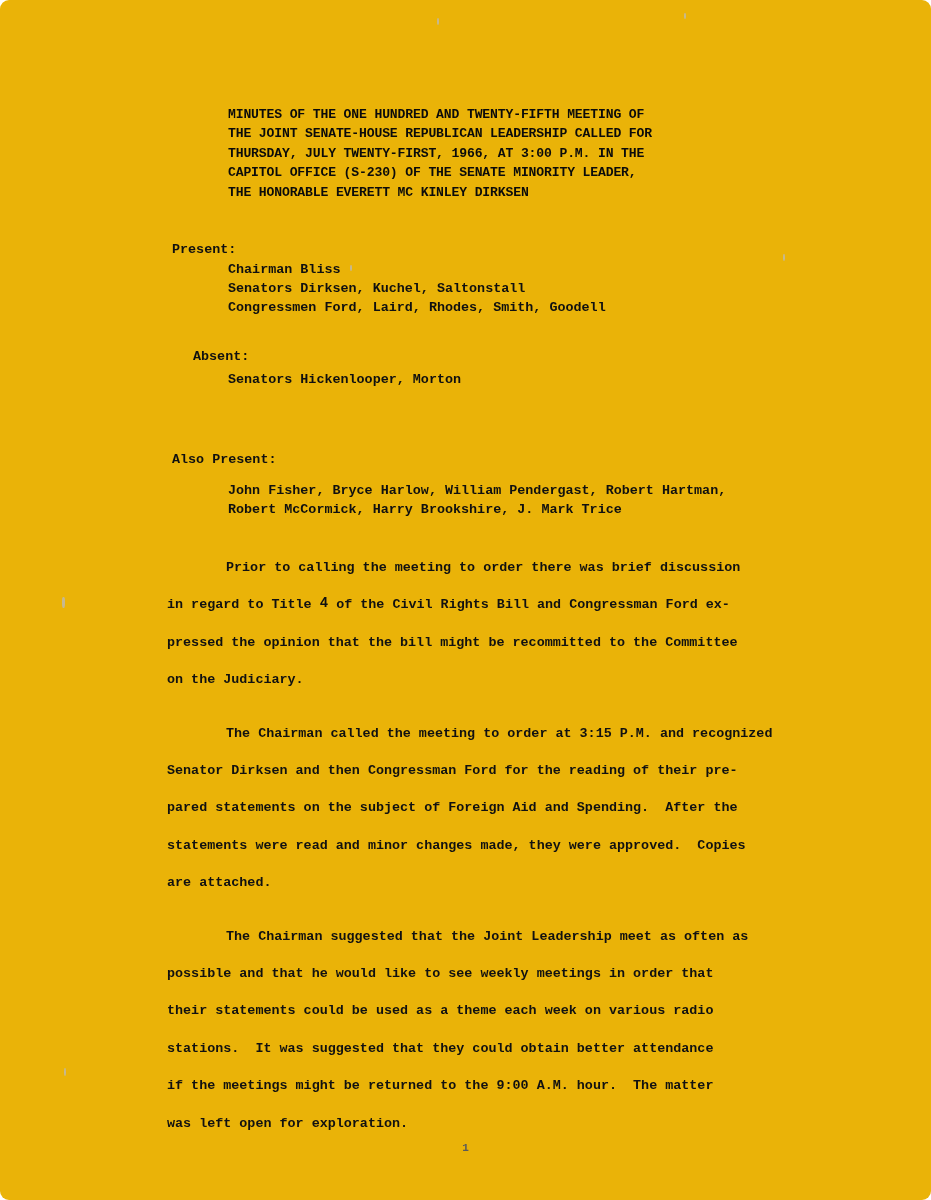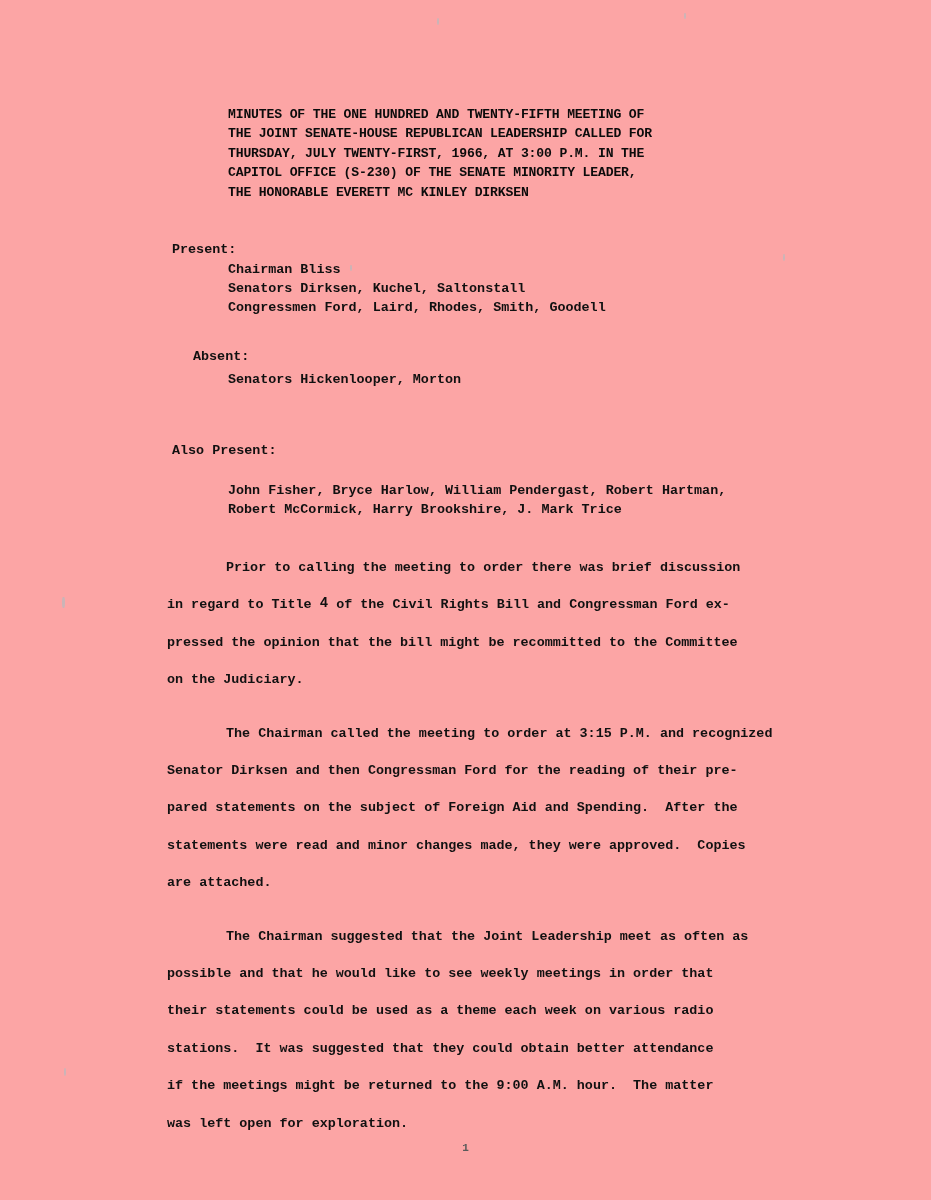--- a/index.html
+++ b/index.html
@@ -6,24 +6,25 @@
   html, body {
     margin: 0;
     padding: 0;
     background: #ffffff;
   }
 
   .page {
     position: relative;
     width: 931px;
     height: 1200px;
-    background: #fca5a5;
+    background: #eab308;
     overflow: hidden;
     font-family: "Liberation Mono", "DejaVu Sans Mono", monospace;
     color: #111111;
+    border-radius: 9px;
     -webkit-font-smoothing: none;
   }
 
   
   .speckle {
     position: absolute;
     background: #b9b9bd;
     border-radius: 40%;
     opacity: .75;
     pointer-events: none;
@@ -65,21 +66,21 @@
     line-height: 19.2px;
     white-space: pre;
     font-weight: 700;
     color: #101010;
   }
 
   #present-label      { top: 240px; }
   #present-list       { top: 260px; }
   #absent-label       { top: 347px; margin-left: 21px; }
   #absent-list        { top: 370px; }
-  #also-present-label { top: 441px; }
+  #also-present-label { top: 450px; }
   #also-present-list  { top: 481px; }
 
   
   .body-block {
     position: absolute;
     left: 163px;
     top: 549px;
     width: 690px;
   }
   .para {

